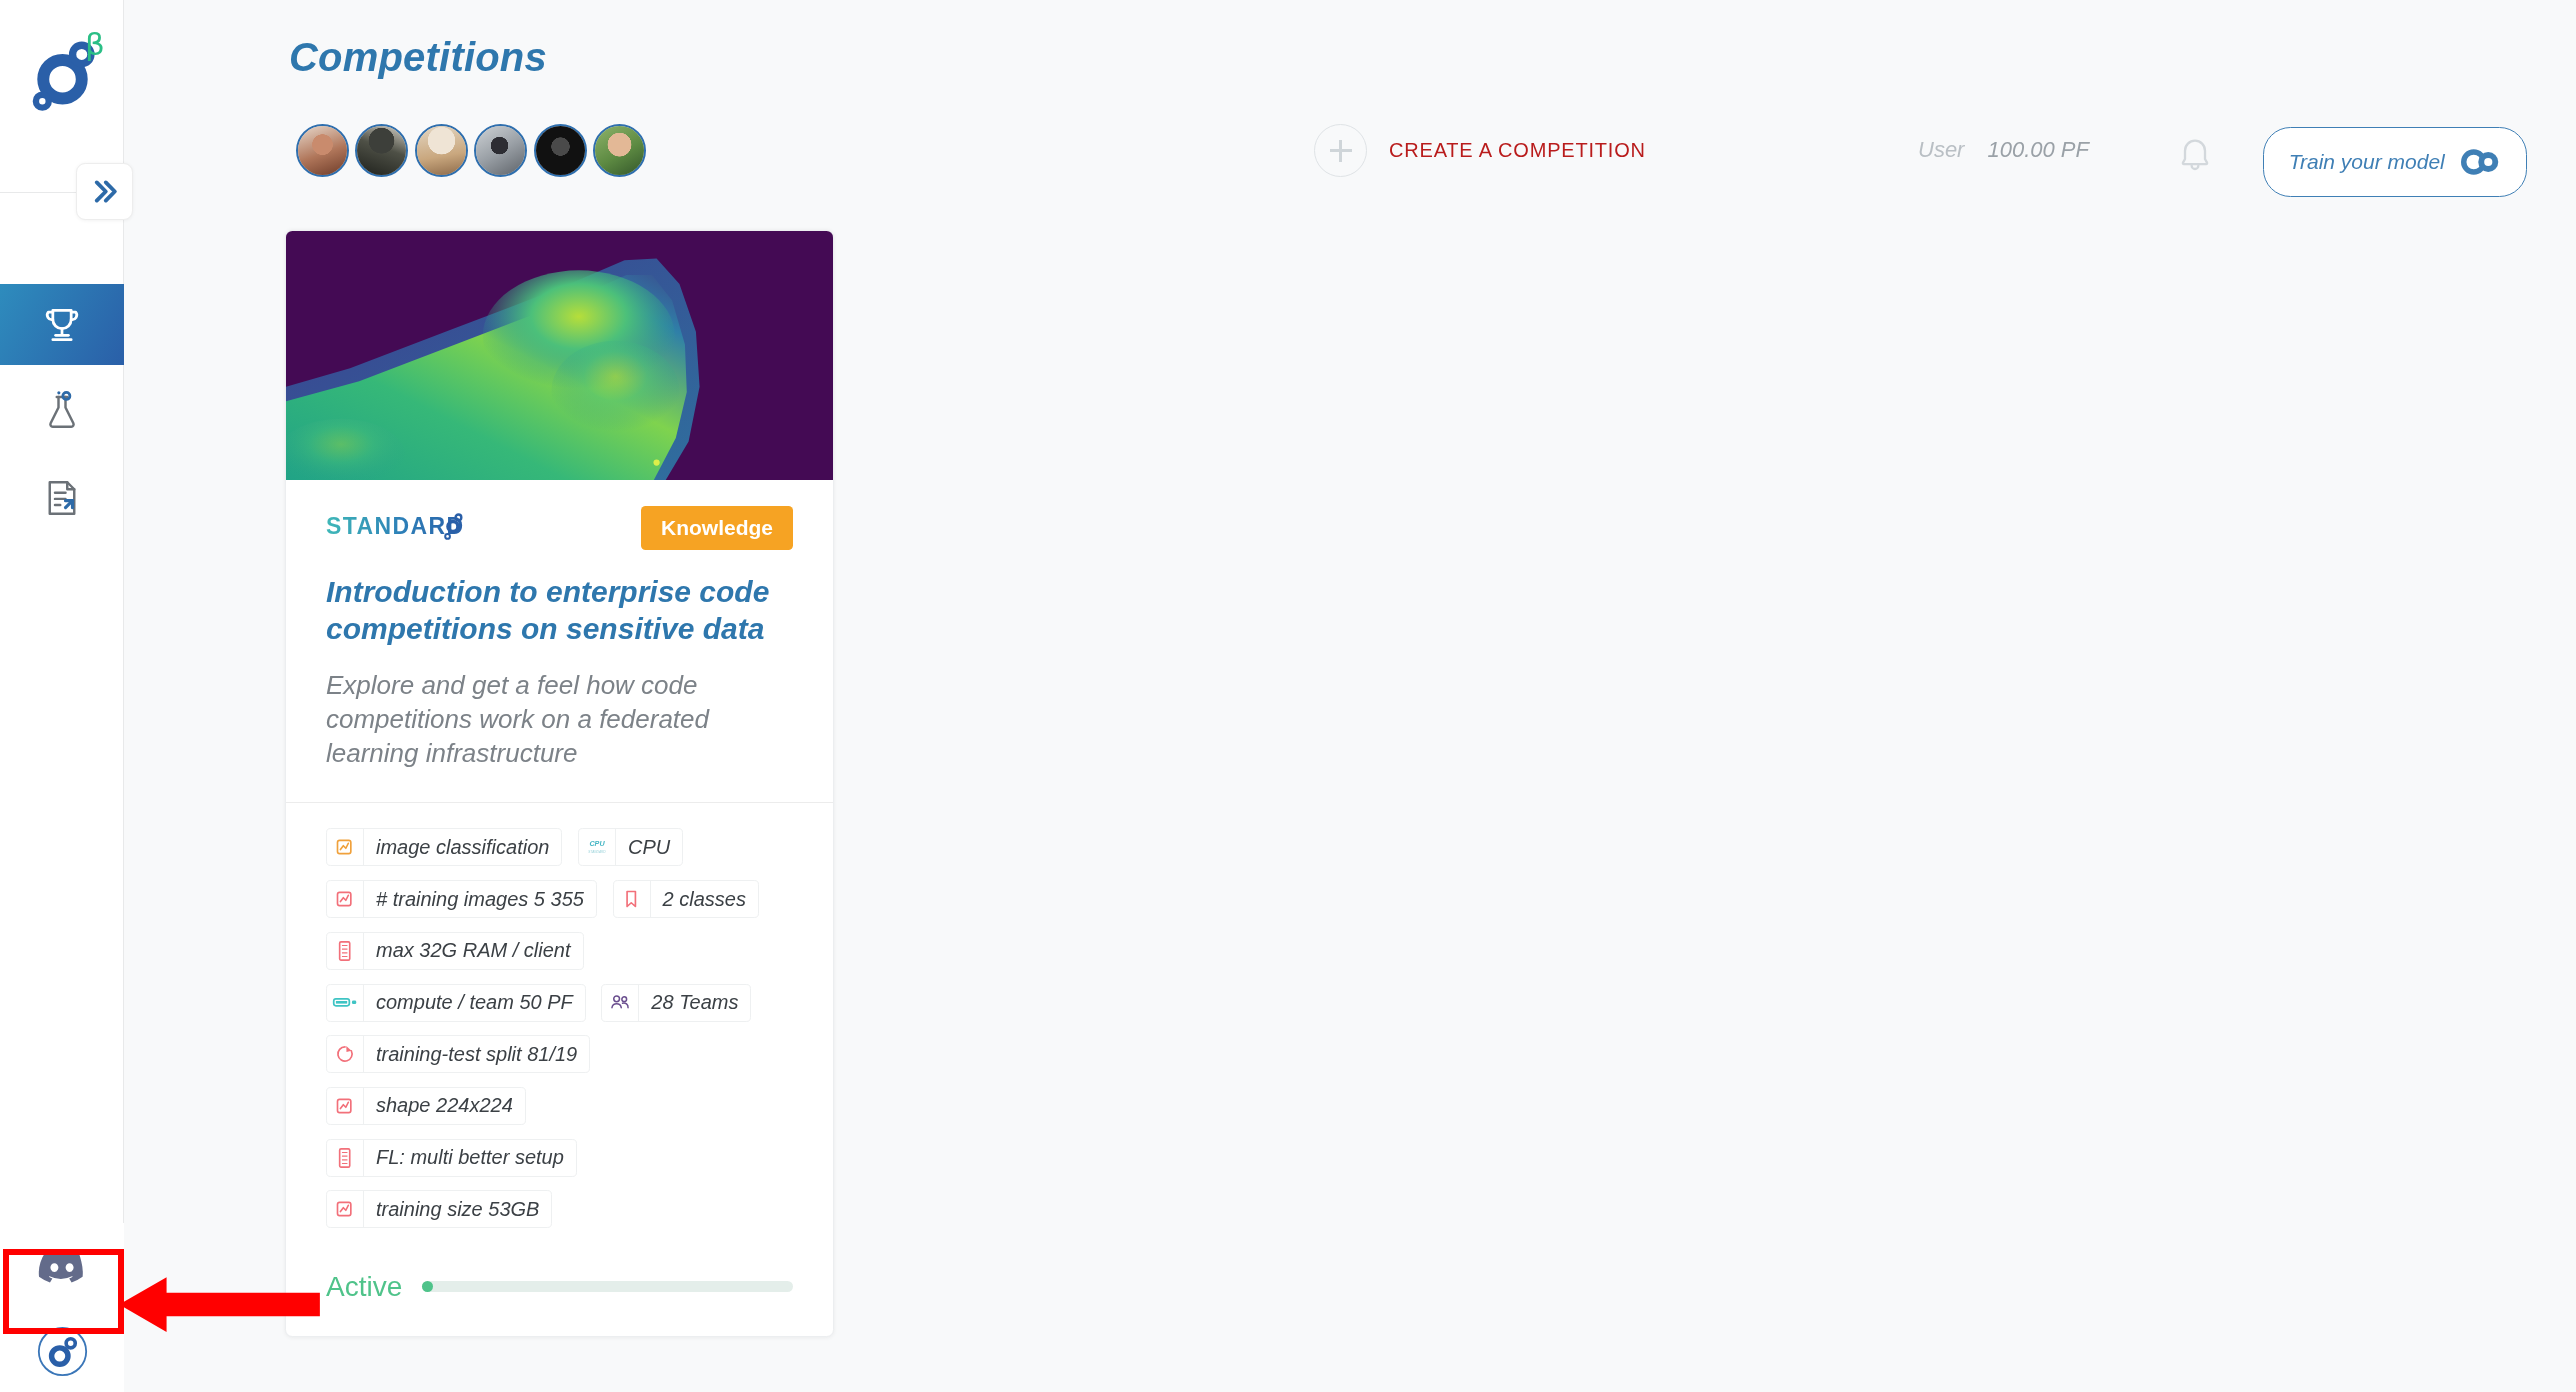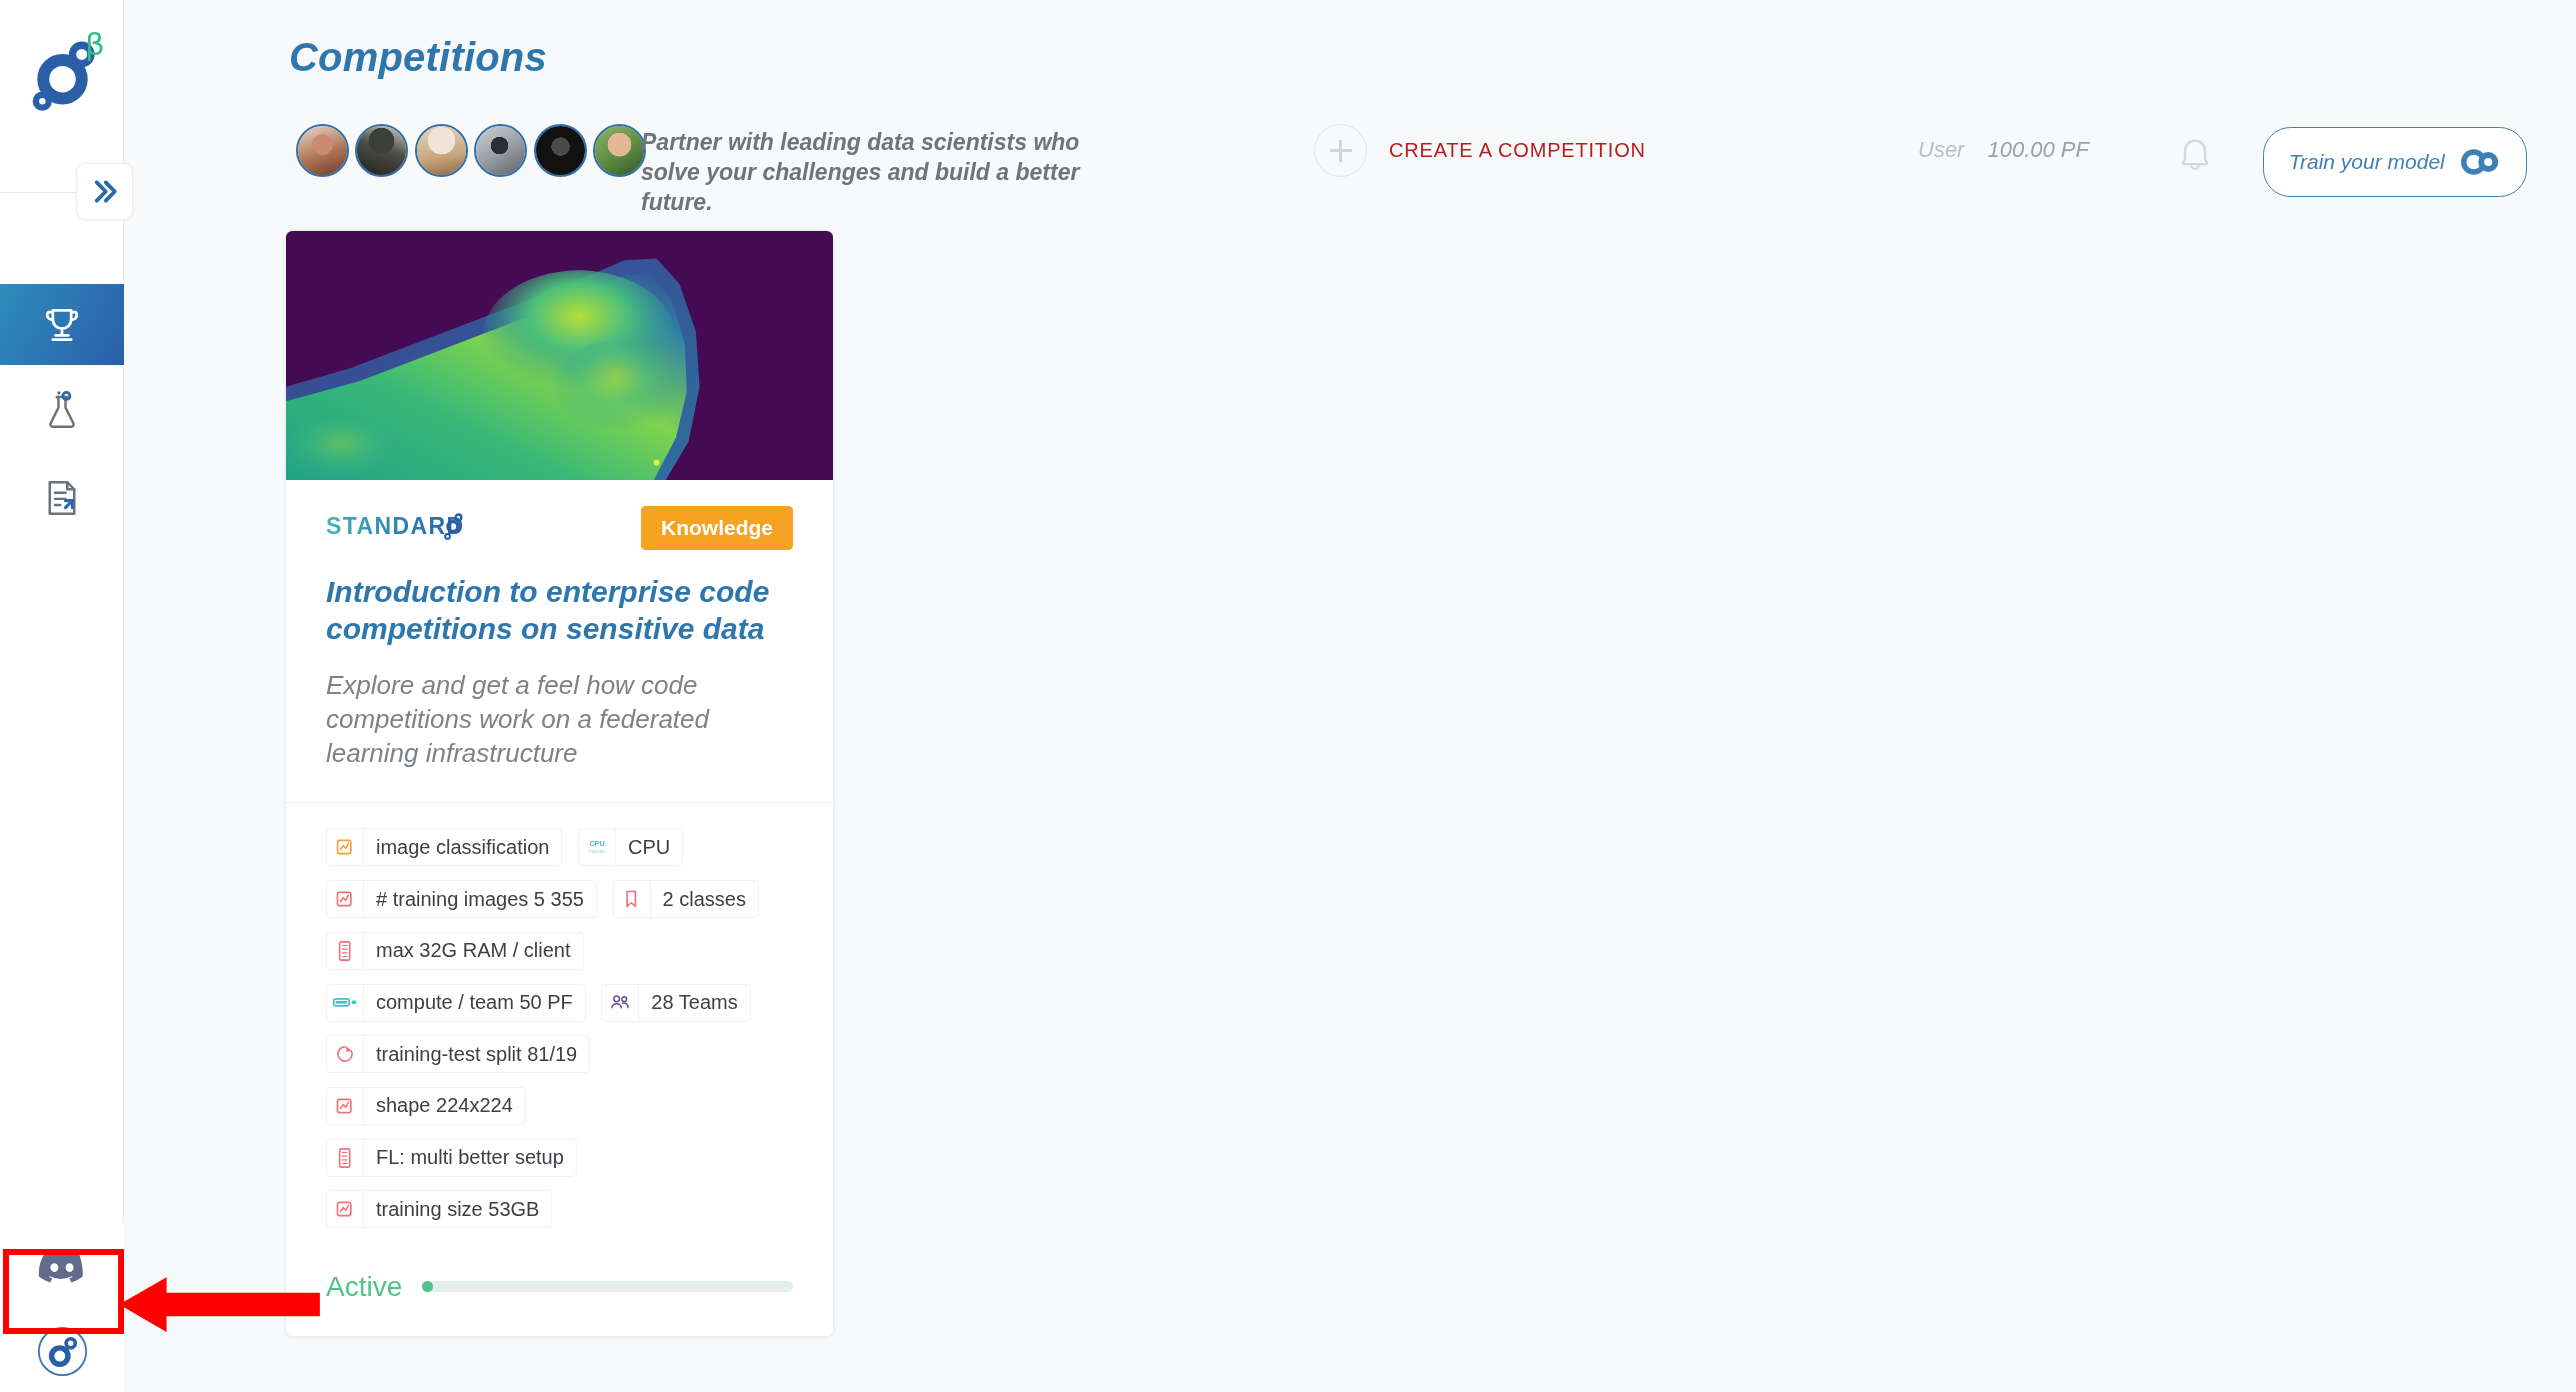--- a/index.html
+++ b/index.html
@@ -153,21 +153,21 @@
   }
   .card-title {
     margin-top: 24px; font-size: 30px; font-weight: bold; font-style: italic;
     color: #2e77ad; line-height: 1.22;
   }
   .card-desc {
     margin-top: 22px; font-size: 26px; font-style: italic; color: #7c8288;
     line-height: 1.30; padding-bottom: 31px;
   }
   .card-sep { height: 0.9px; background: #ececec; }
-  .tags { padding: 26px 40px 0 40px; display: flex; flex-wrap: wrap; }
+  .tags { padding: 26px 40px 0 40px; display: flex; flex-wrap: wrap; font-style: italic; }
   .tag {
     display: flex; align-items: stretch;
     border: 0.9px solid #eef0f1; border-radius: 4.6px;
     margin: 0 15.6px 13.7px 0; background: #fff; overflow: hidden; height: 38px;
   }
   .tag-ico {
     width: 37px; display: flex; align-items: center; justify-content: center;
     border-right: 0.9px solid #eef0f1;
   }
   .tag-lbl {
@@ -298,21 +298,20 @@
           radial-gradient(circle at 50% 42%, #4a4a4a 0 24%, transparent 25%),
           radial-gradient(circle at 50% 50%, #111 0 70%, #000 100%);"></i>
           </div>
         <div class="av">
             <i style="background:
           radial-gradient(circle at 50% 38%, #e3b896 0 30%, transparent 31%),
           linear-gradient(150deg,#8fb36a 0%,#5d8a42 55%,#33562a 100%);"></i>
           </div>
       </div>
 
-      <div class="tagline">Partner with leading data scientists who solve your challenges and build a better future.</div>
 
       <div class="create-comp">
         <div class="plus-circle"></div>
         <div class="create-label">CREATE A COMPETITION</div>
       </div>
 
       <div class="user-block">
         <span>User</span>
         <span class="pf">100.00 PF</span>
       </div>

